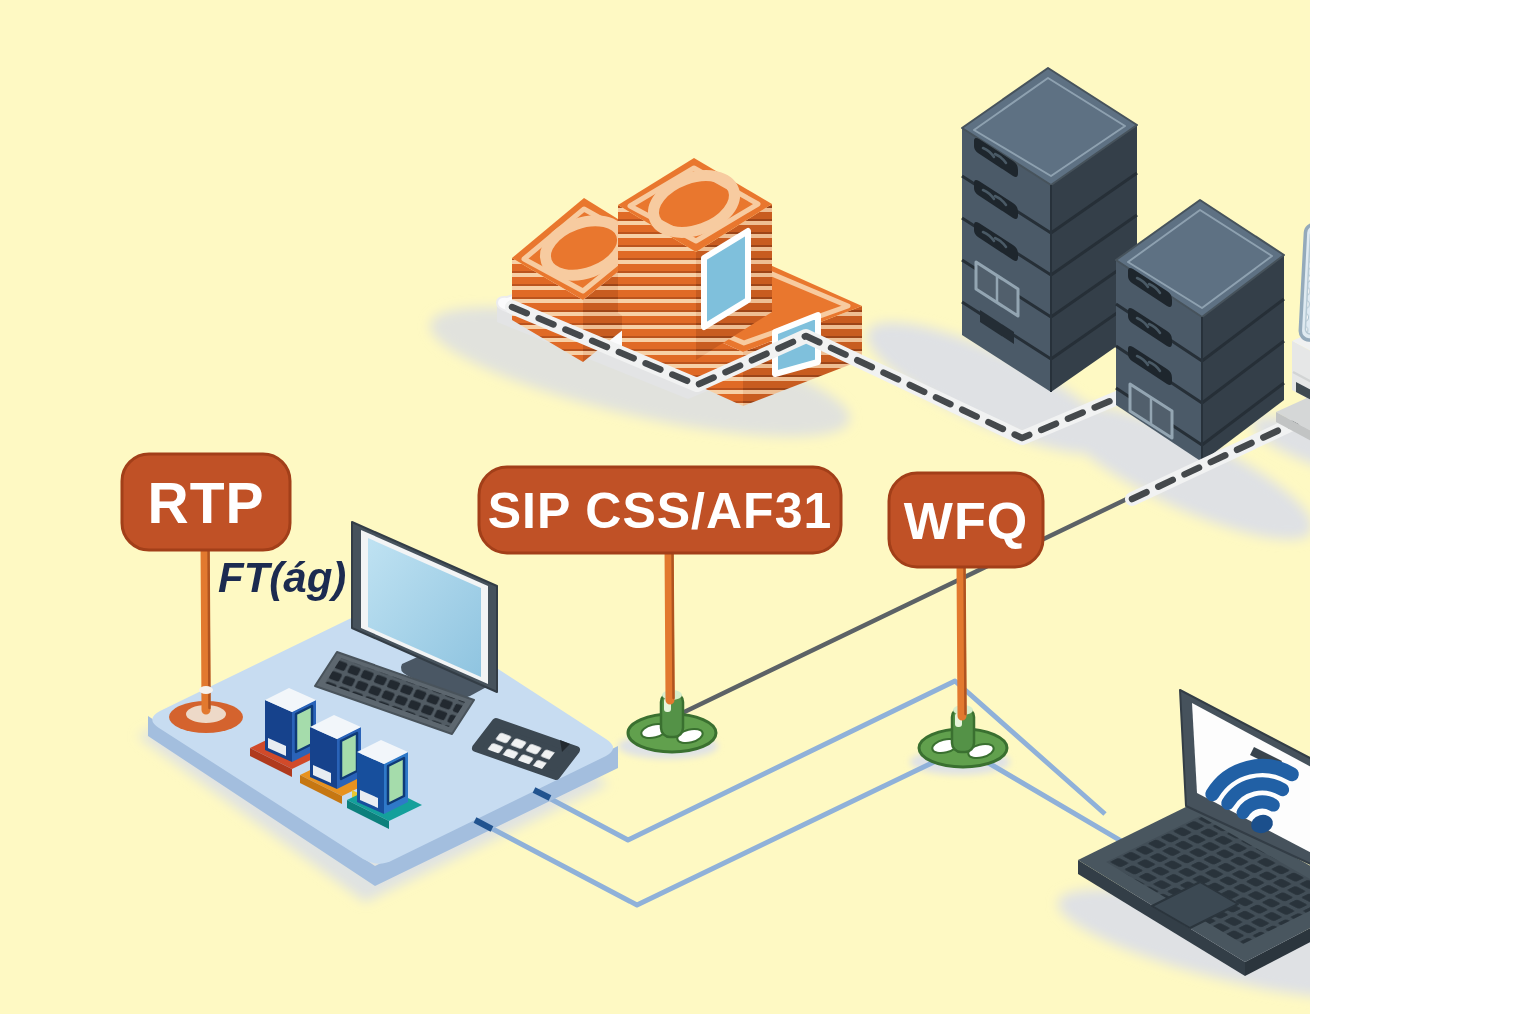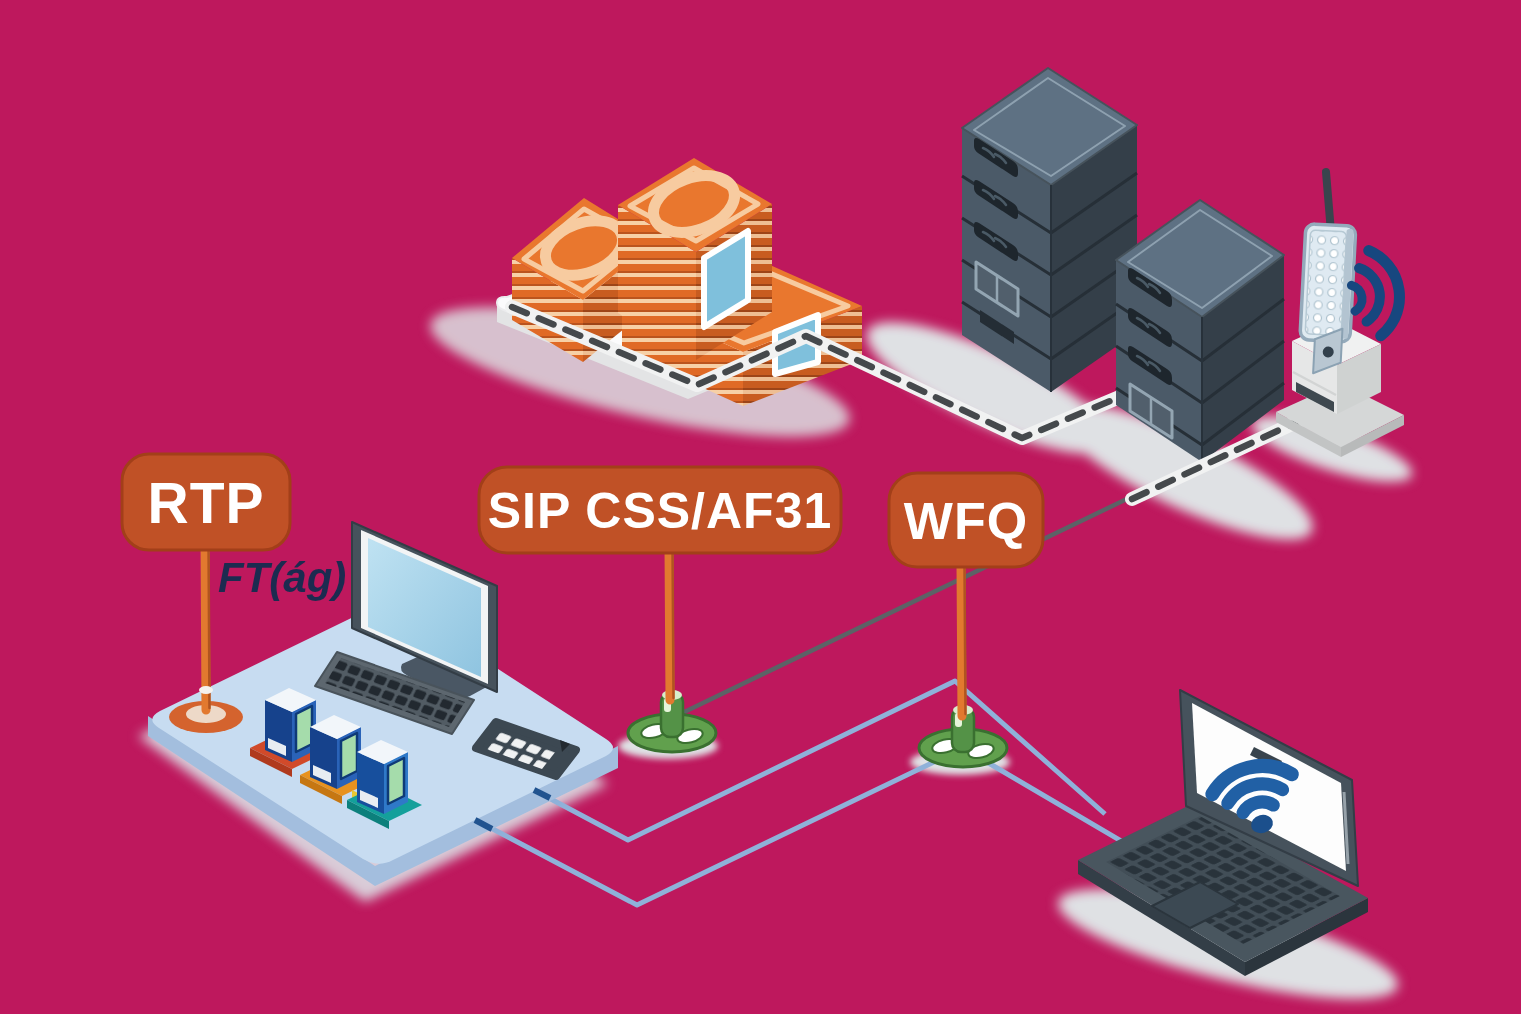--- a/index.html
+++ b/index.html
@@ -1,16 +1,16 @@
 <!DOCTYPE html>
 <html><head>
 <meta charset="utf-8">
 <style>
   html,body{margin:0;padding:0;background:#ffffff;}
-  .stage{position:relative;width:1521px;height:1014px;background:#be185d;overflow:hidden;
+  .stage{position:relative;width:1310px;height:1014px;background:#fef9c3;overflow:hidden;
          font-family:"Liberation Sans", sans-serif;}
   svg{display:block;}
   text{font-family:"Liberation Sans", sans-serif;}
   .sign-text{font-weight:bold;fill:#ffffff;letter-spacing:1px;}
   .annot{font-weight:bold;font-style:italic;}
 </style>
 </head>
 <body>
 
 <div class="stage">

